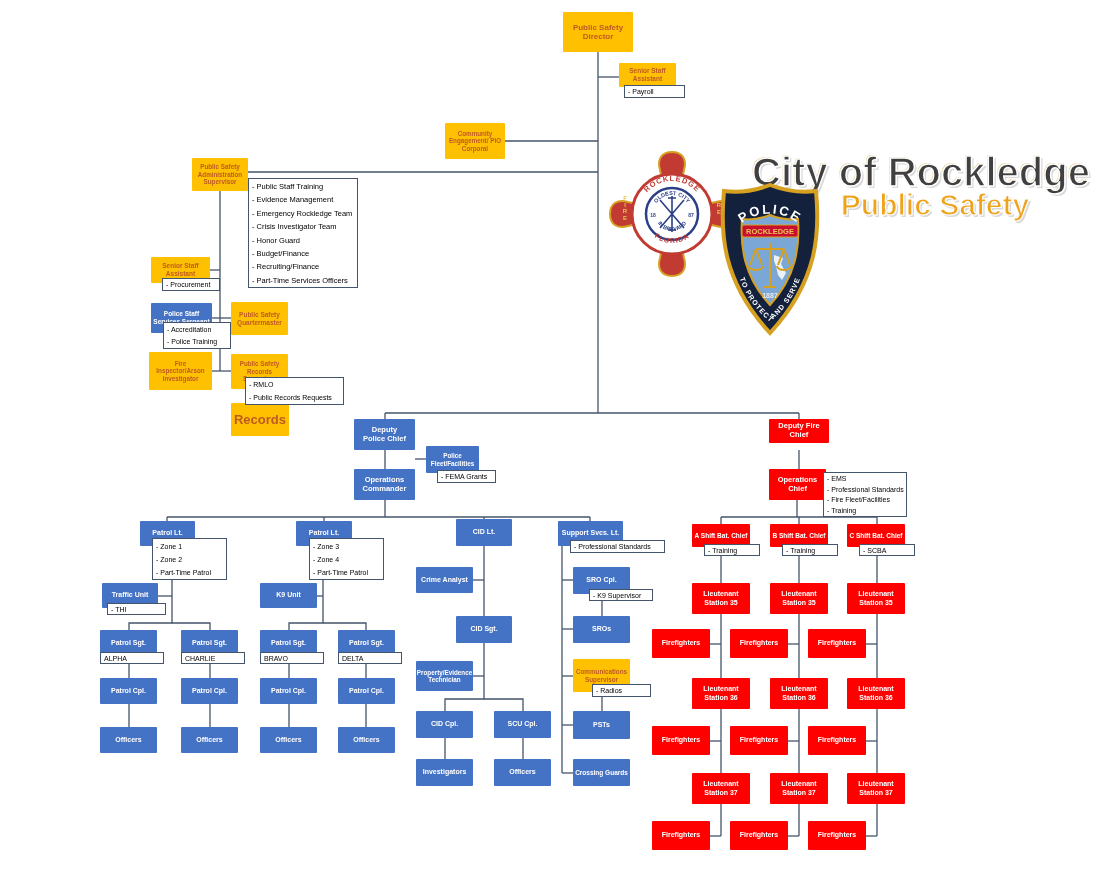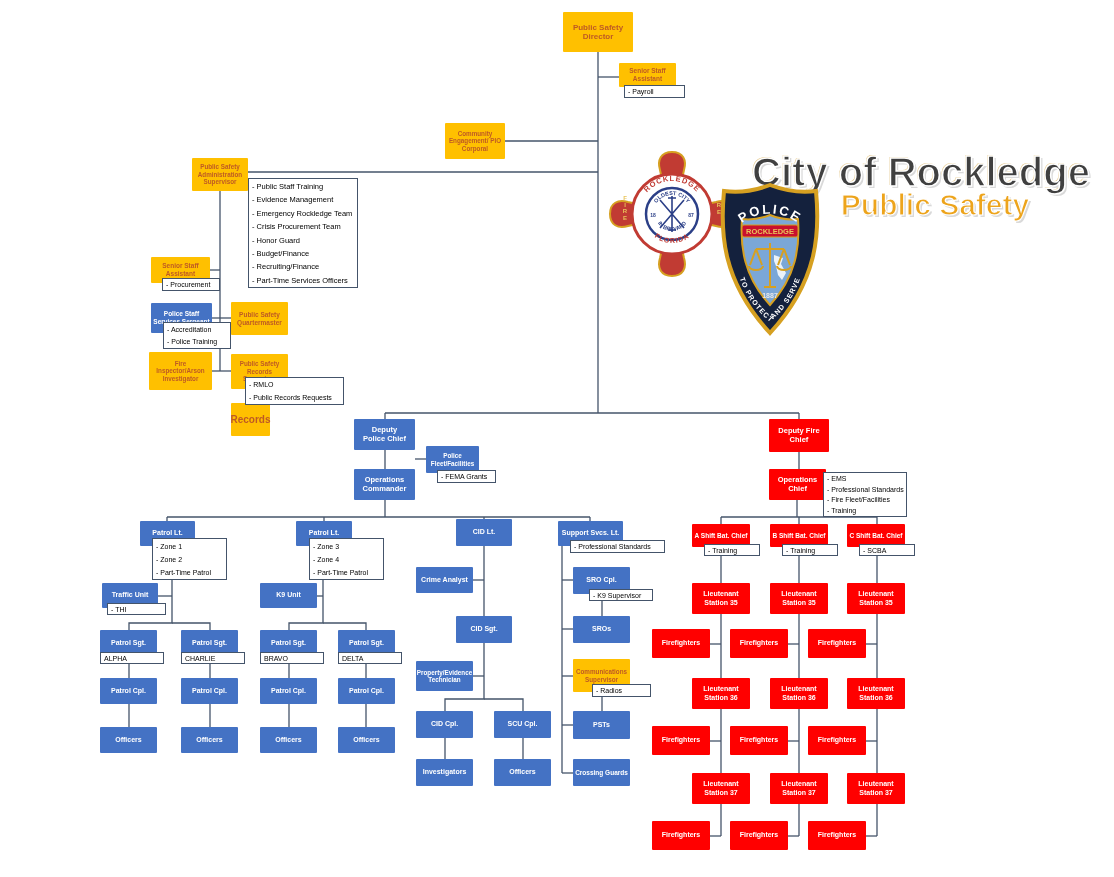--- a/index.html
+++ b/index.html
@@ -183,28 +183,28 @@
 Assistant</div>
     <div class="node blue" style="left: 151px; top: 303px; width: 61px; height: 30px; font-size: 6.5px;">Police Staff
 Services Sergeant</div>
     <div class="node gold" style="left: 231px; top: 302px; width: 57px; height: 33px; font-size: 6.5px;">Public Safety
 Quartermaster</div>
     <div class="node gold" style="left: 149px; top: 352px; width: 63px; height: 38px; font-size: 6.3px;">Fire
 Inspector/Arson
 Investigator</div>
     <div class="node gold" style="left: 231px; top: 354px; width: 57px; height: 35px; font-size: 6.3px;">Public Safety
 Records Supervisor</div>
-    <div class="node gold" style="left: 231px; top: 403px; width: 39px; height: 33px; font-size: 10px;">Records</div>
+    <div class="node gold" style="left: 231px; top: 403px; width: 58px; height: 33px; font-size: 13px;">Records</div>
     <div class="node blue" style="left: 354px; top: 419px; width: 61px; height: 31px; font-size: 7.5px;">Deputy
 Police Chief</div>
     <div class="node blue" style="left: 426px; top: 446px; width: 53px; height: 27px; font-size: 6.3px;">Police
 Fleet/Facilities</div>
     <div class="node blue" style="left: 354px; top: 469px; width: 61px; height: 31px; font-size: 7.5px;">Operations
 Commander</div>
-    <div class="node red" style="left: 769px; top: 419px; width: 60px; height: 33px; font-size: 7.5px;">Deputy Fire
+    <div class="node red" style="left: 769px; top: 419px; width: 60px; height: 24px; font-size: 7.5px;">Deputy Fire
 Chief</div>
     <div class="node red" style="left: 769px; top: 469px; width: 57px; height: 31px; font-size: 7.5px;">Operations
 Chief</div>
     <div class="node blue" style="left: 140px; top: 521px; width: 55px; height: 25px; font-size: 7px;">Patrol Lt.</div>
     <div class="node blue" style="left: 296px; top: 521px; width: 56px; height: 25px; font-size: 7px;">Patrol Lt.</div>
     <div class="node blue" style="left: 456px; top: 519px; width: 56px; height: 27px; font-size: 7px;">CID Lt.</div>
     <div class="node blue" style="left: 558px; top: 521px; width: 65px; height: 25px; font-size: 7px;">Support Svcs. Lt.</div>
     <div class="node blue" style="left: 102px; top: 583px; width: 56px; height: 25px; font-size: 7px;">Traffic Unit</div>
     <div class="node blue" style="left: 260px; top: 583px; width: 57px; height: 25px; font-size: 7px;">K9 Unit</div>
     <div class="node blue" style="left: 100px; top: 630px; width: 57px; height: 26px; font-size: 7px;">Patrol Sgt.</div>
@@ -263,21 +263,21 @@
     <div class="node red" style="left: 652px; top: 821px; width: 58px; height: 29px; font-size: 7px;">Firefighters</div>
     <div class="node red" style="left: 730px; top: 821px; width: 58px; height: 29px; font-size: 7px;">Firefighters</div>
     <div class="node red" style="left: 808px; top: 821px; width: 58px; height: 29px; font-size: 7px;">Firefighters</div>
     <div class="note" style="left: 624px; top: 85px; width: 54px; height: 10px; line-height: 10px;">
       <div>- Payroll</div>
     </div>
     <div class="note" style="left: 248px; top: 178px; width: 103px; height: 107px; font-size: 7.5px; line-height: 13.375px;">
       <div>- Public Staff Training</div>
       <div>- Evidence Management</div>
       <div>- Emergency Rockledge Team</div>
-      <div>- Crisis Procurement Team</div>
+      <div>- Crisis Investigator Team</div>
       <div>- Honor Guard</div>
       <div>- Budget/Finance</div>
       <div>- Recruiting/Finance</div>
       <div>- Part-Time Services Officers</div>
     </div>
     <div class="note" style="left: 162px; top: 278px; width: 51px; height: 10px; line-height: 10px;">
       <div>- Procurement</div>
     </div>
     <div class="note" style="left: 163px; top: 322px; width: 61px; height: 24px; line-height: 12px;">
       <div>- Accreditation</div>

